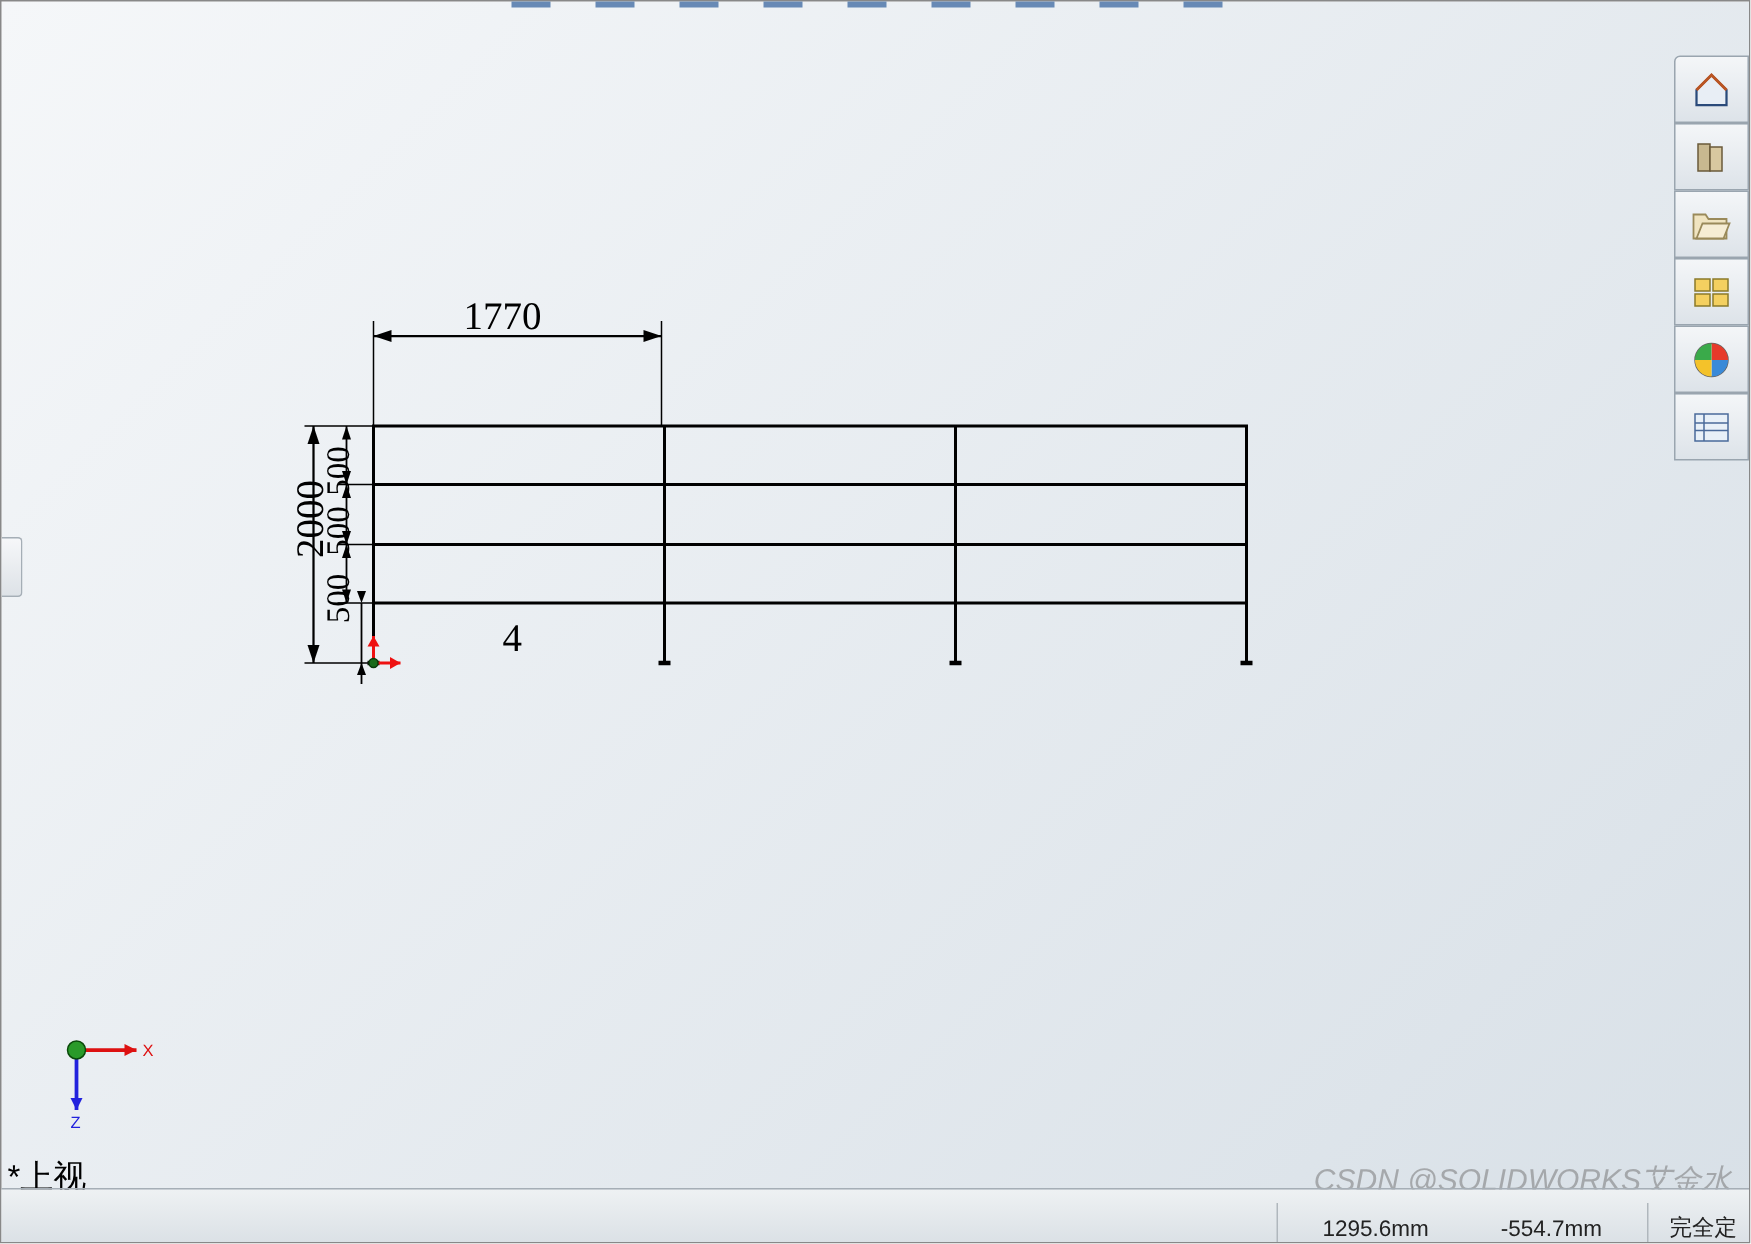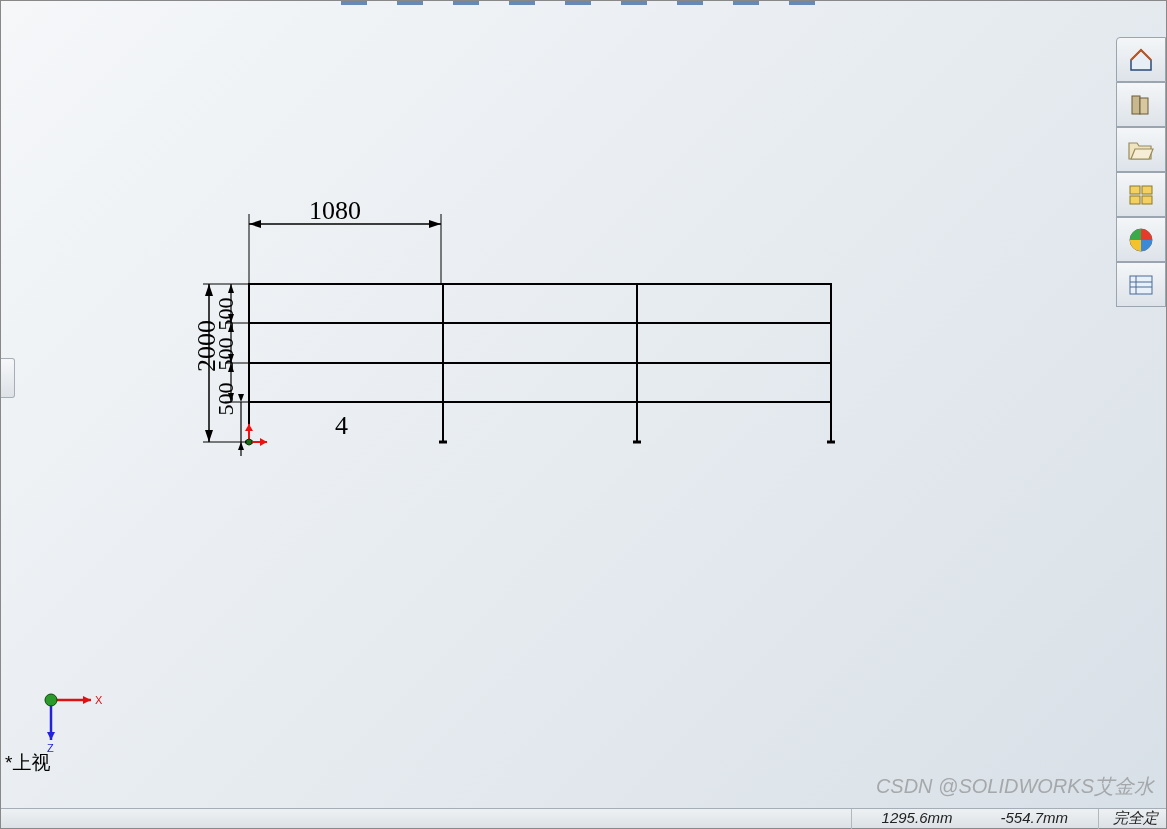--- a/index.html
+++ b/index.html
@@ -14,23 +14,23 @@
 
   .left-stub { position: absolute; left: 0; top: 357px; width: 14px; height: 40px; background: linear-gradient(#f6f7f9,#dde2e7); border: 1px solid #a5aeb6; border-left: none; border-radius: 0 3px 3px 0; }
 
   .canvas { position: absolute; inset: 0; }
   .dim-text { font-family: "Times New Roman", serif; font-size: 26px; color: #000; position: absolute; }
   .dim-text.rot { transform: rotate(-90deg); transform-origin: center; }
 
   svg.sketch-svg { position: absolute; left: 0; top: 0; overflow: visible; }
 
   .triad { position: absolute; left: 38px; bottom: 70px; }
-  .view-label { position: absolute; left: 4px; bottom: 52px; font-size: 19px; color: #000; }
+  .view-label { position: absolute; left: 4px; bottom: 28px; font-size: 22px; color: #000; }
 
-  .status { position: absolute; left: 0; right: 0; bottom: 0; height: 20px; background: linear-gradient(#eef1f3,#dbe1e6); border-top: 1px solid #a5aeb6; display: flex; align-items: flex-start; font-size: 15px; color: #222; font-style: italic; }
+  .status { position: absolute; left: 0; right: 0; bottom: 0; height: 36px; background: linear-gradient(#eef1f3,#dbe1e6); border-top: 1px solid #a5aeb6; display: flex; align-items: flex-end; font-size: 15px; color: #222; }
   .status .sep { border-left: 1px solid #b0b7bd; height: 26px; margin: 0 6px; }
   .status-left { flex: 1; }
   .status-coord { padding: 0 24px; }
   .status-state { padding: 0 8px; white-space: nowrap; }
 
   .watermark { position: absolute; right: 12px; bottom: 28px; font-size: 20px; font-style: italic; color: rgba(120,120,120,0.55); }
 </style>
 </head>
 <body>
 
@@ -146,21 +146,21 @@
 
       <g transform="translate(58,246)">
         <line x1="0" y1="0" x2="18" y2="0" stroke="#e11" stroke-width="2"></line>
         <polygon points="18,0 11,-4 11,4" fill="#e11"></polygon>
         <line x1="0" y1="0" x2="0" y2="-18" stroke="#e11" stroke-width="2"></line>
         <polygon points="0,-18 -4,-11 4,-11" fill="#e11"></polygon>
         <circle cx="0" cy="0" r="3" fill="#1a6a1a" stroke="#0a3a0a"></circle>
       </g>
     </svg>
 
-    <div class="dim-text" style="left:308px; top:195px;">1080</div>
+    <div class="dim-text" style="left:308px; top:195px;">1770</div>
     <div class="dim-text rot" style="left:180px; top:330px;">2000</div>
     <div class="dim-text rot" style="left:208px; top:300px; font-size:22px;">500</div>
     <div class="dim-text rot" style="left:208px; top:340px; font-size:22px;">500</div>
     <div class="dim-text rot" style="left:208px; top:385px; font-size:22px;">500</div>
     <div class="dim-text" style="left:334px; top:410px;">4</div>
 
     <svg class="triad" width="70" height="70" viewBox="0 0 70 70">
       <line x1="12" y1="12" x2="52" y2="12" stroke="#d11" stroke-width="2.5"></line>
       <polygon points="52,12 44,8 44,16" fill="#d11"></polygon>
       <text x="56" y="16" fill="#d11" font-size="11">X</text>

